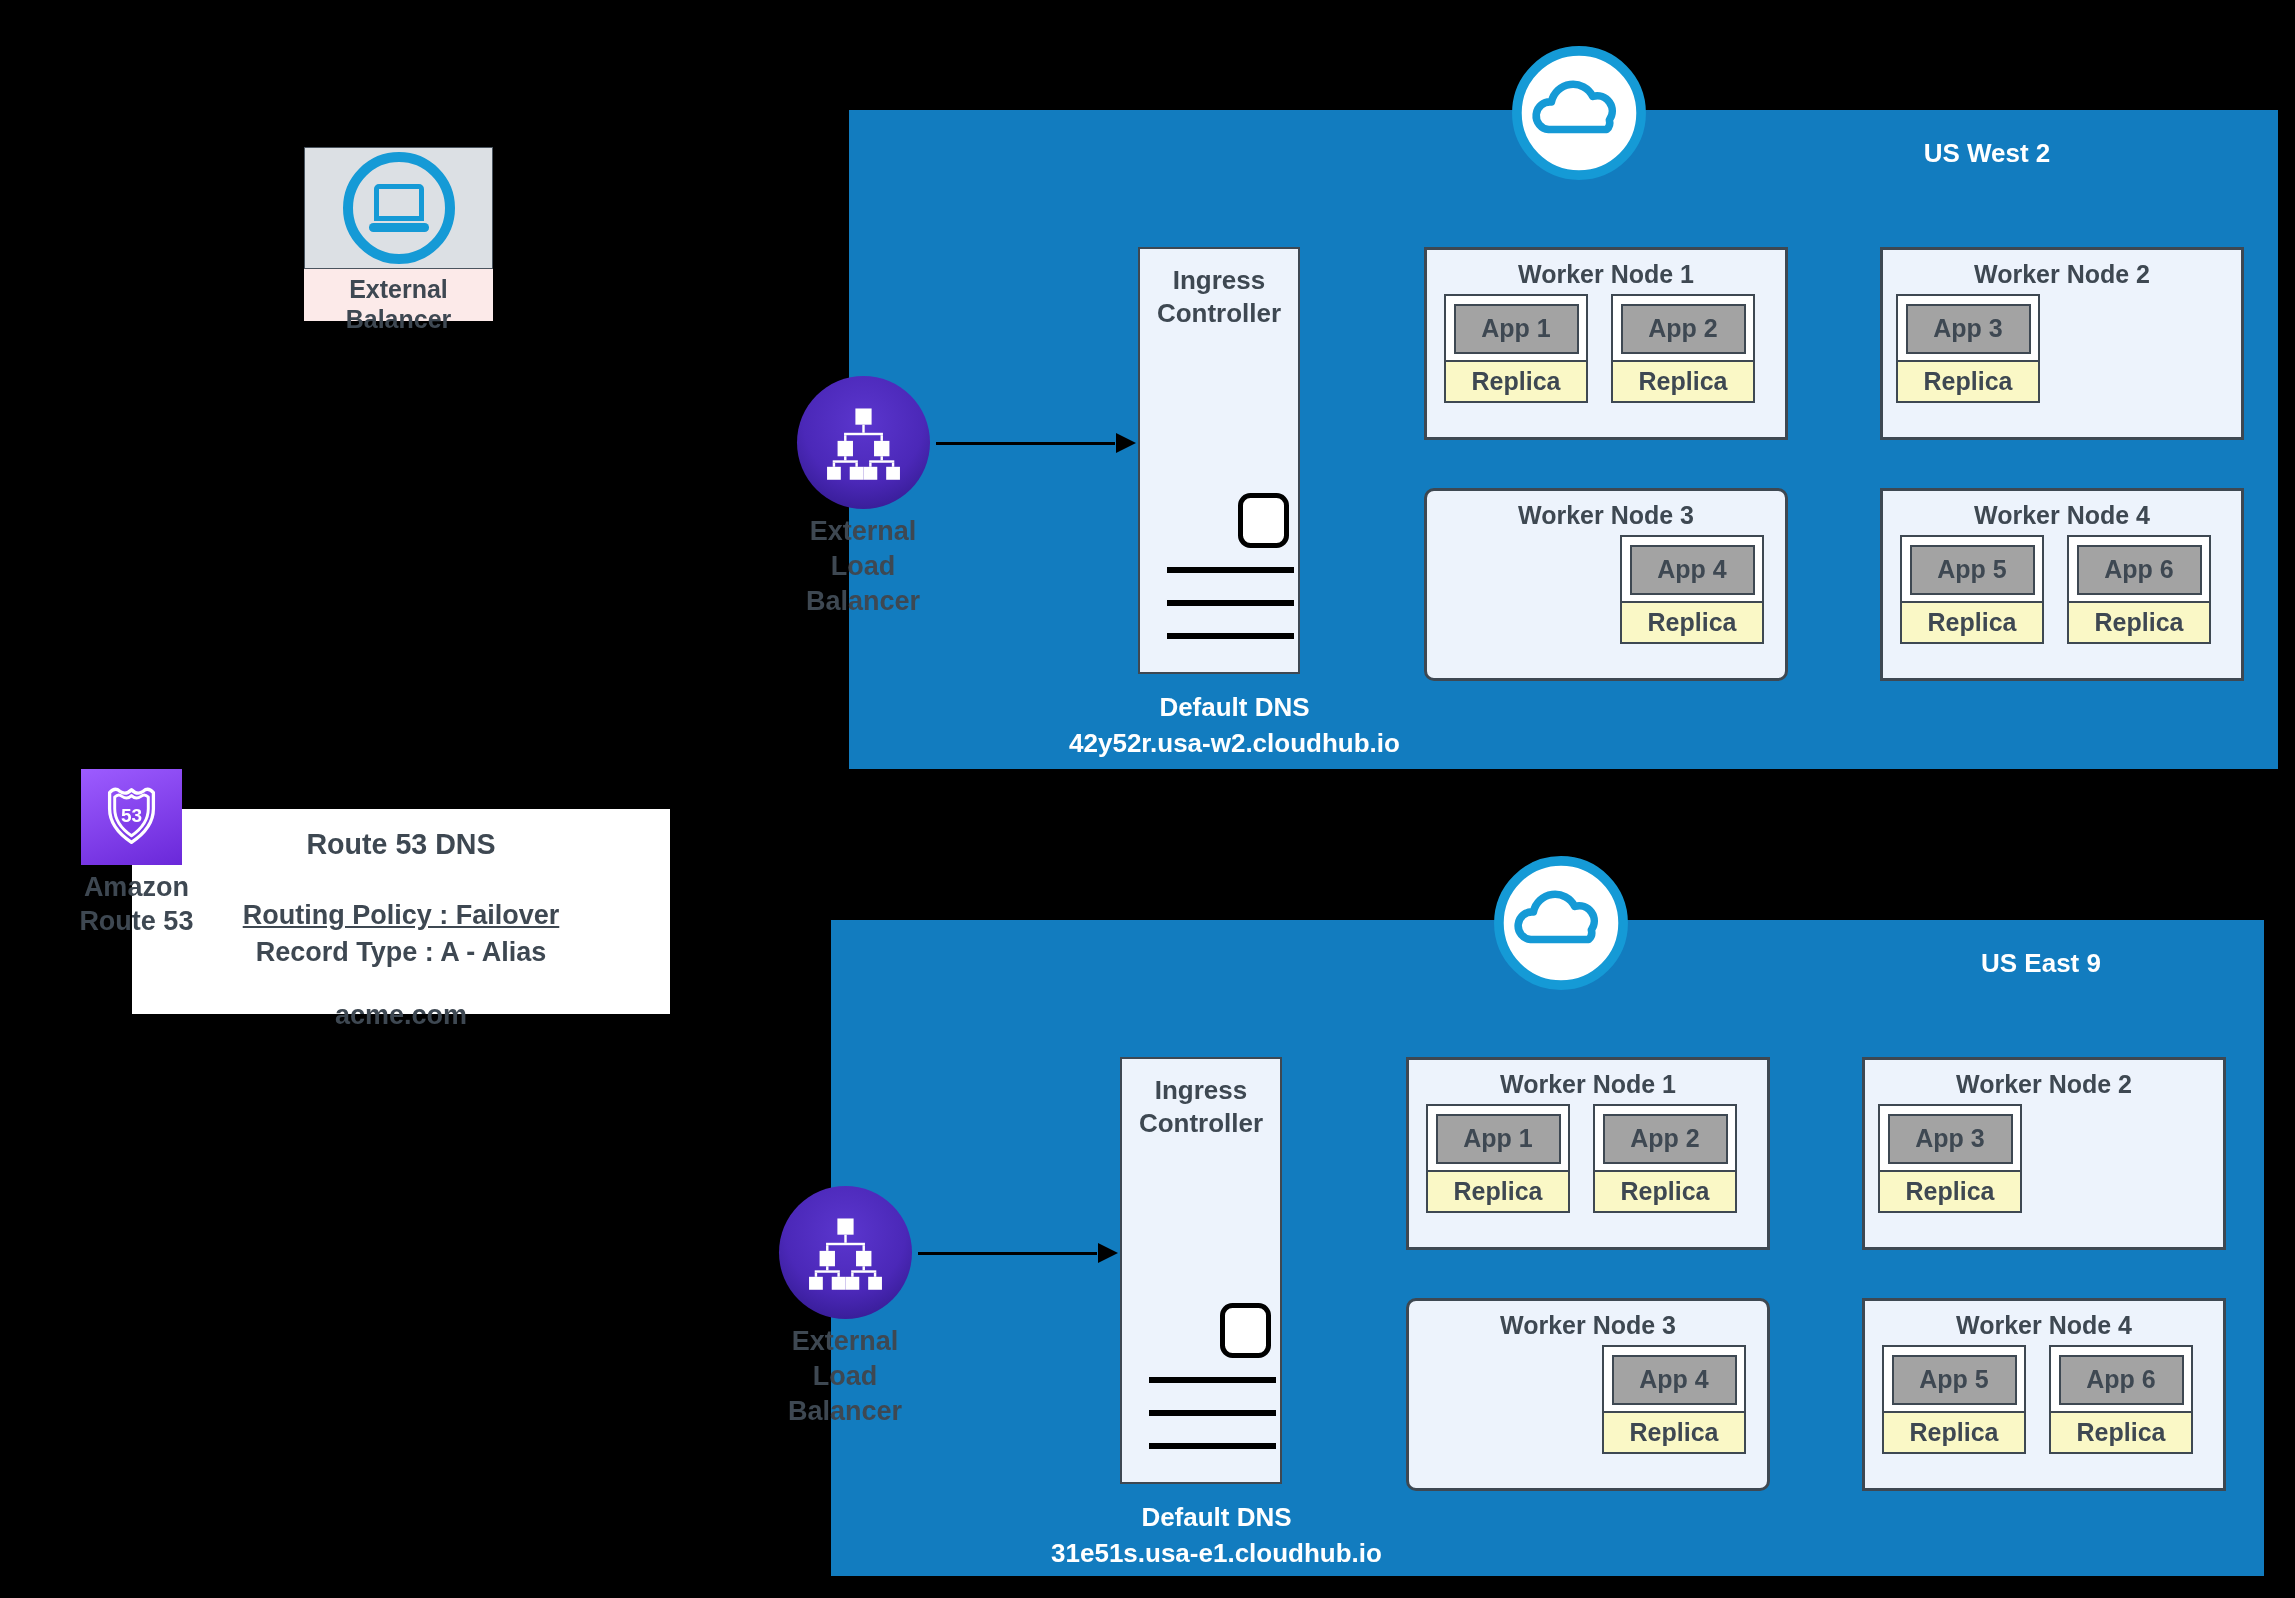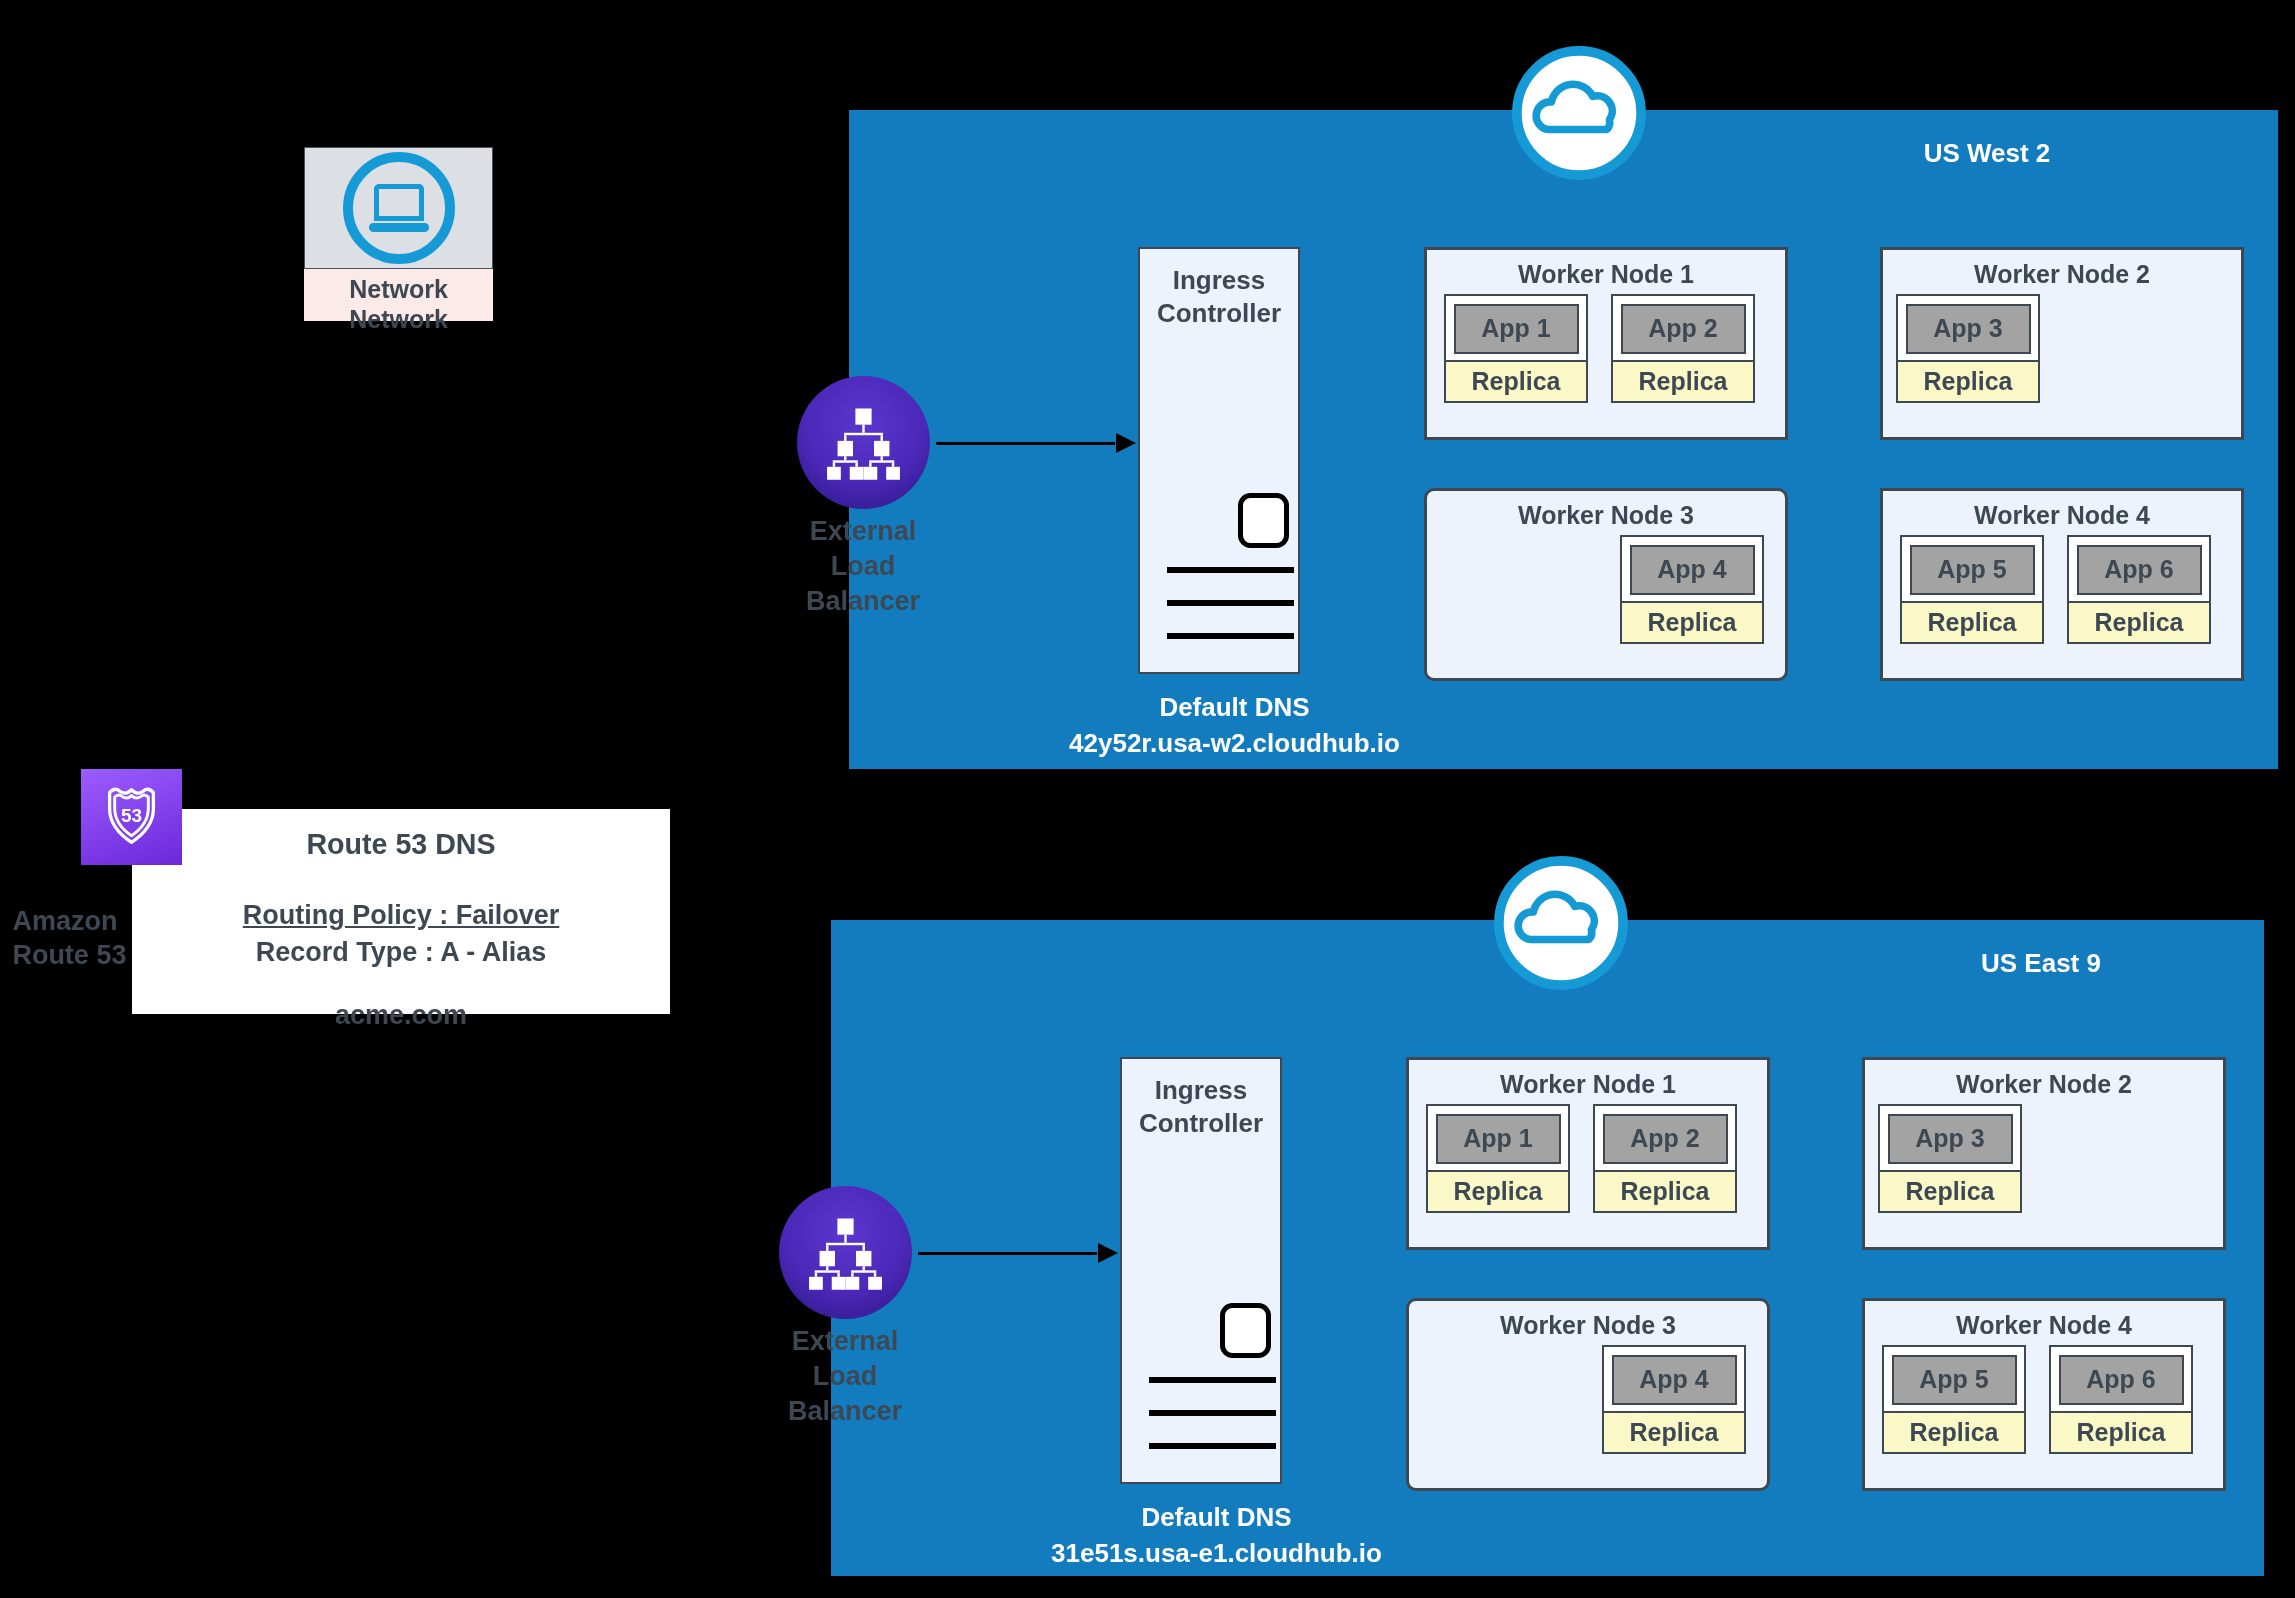--- a/index.html
+++ b/index.html
@@ -34,21 +34,21 @@
   .r53-box{position:absolute;left:132px;top:809px;width:538px;height:205px;background:#fff;z-index:1;
            text-align:center;color:var(--text-dark);}
   .r53-title{margin-top:18.6px;font-weight:bold;font-size:28.6px;}
   .r53-p1{margin-top:39px;font-weight:bold;font-size:27px;text-decoration:underline;}
   .r53-p2{margin-top:6.2px;font-weight:bold;font-size:27px;}
   .r53-domain{margin-top:32px;font-weight:bold;font-size:27px;}
   .r53-icon{position:absolute;left:81px;top:769px;width:101px;height:96px;z-index:2;
             background:linear-gradient(160deg,var(--r53-purple-light),var(--r53-purple-dark));
             display:flex;align-items:center;justify-content:center;}
   .r53-icon svg{width:73px;height:73px;}
-  .r53-caption{position:absolute;left:12.4px;top:904px;width:248px;z-index:2;
+  .r53-caption{position:absolute;left:12.4px;top:870px;width:248px;z-index:2;text-align:center;
                font-weight:bold;font-size:27px;line-height:34px;color:var(--text-dark);white-space:pre-line;}
 
   
   .region{position:absolute;background:var(--region-blue);}
   .region-0{left:849px;top:110px;width:1429px;height:659px;}
   .region-1{left:831px;top:920px;width:1433px;height:656px;}
 
   .cloud{position:absolute;left:661px;top:-66px;width:138px;height:138px;}
   .cloud svg{width:138px;height:138px;}
 
@@ -102,21 +102,21 @@
 <body>
 
 <div class="canvas">
 
   <div class="extnet-icon">
     <div class="laptop-circle">
       <div class="laptop-screen"></div>
       <div class="laptop-base"></div>
     </div>
   </div>
-  <div class="extnet-label">Network Network</div>
+  <div class="extnet-label">External Balancer</div>
 
   <div class="r53-box">
     <div class="r53-title">Route 53 DNS</div>
     <div class="r53-p1">Routing Policy : Failover</div>
     <div class="r53-p2">Record Type : A - Alias</div>
     <div class="r53-domain">acme.com</div>
   </div>
 
   <div class="r53-icon">
     <svg viewBox="0 0 100 100">

